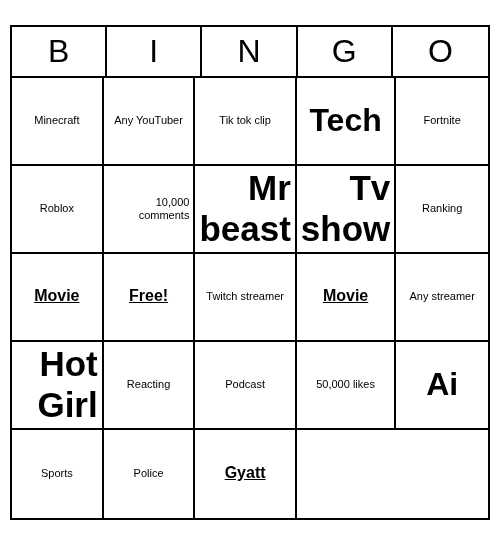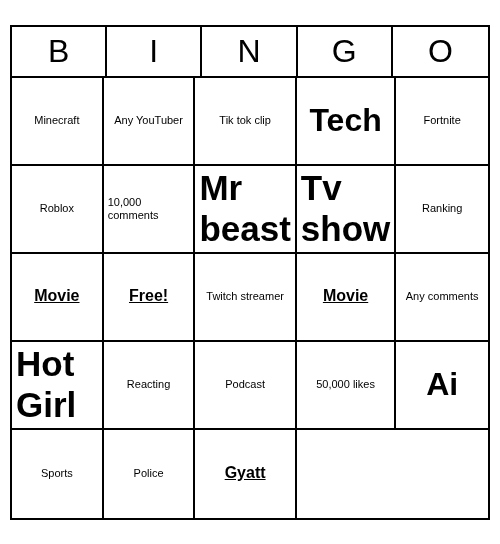--- a/index.html
+++ b/index.html
@@ -46,21 +46,21 @@
       grid-template-columns: repeat(5, 1fr);
       grid-template-rows: repeat(5, 88px);
     }
 
     .cell {
       border-right: 2px solid #000;
       border-bottom: 2px solid #000;
       display: flex;
       align-items: center;
       justify-content: center;
-      text-align: left;
+      text-align: right;
       padding: 4px;
       line-height: 1.15;
     }
 
     .cell:nth-child(5n) {
       border-right: none;
     }
 
     .cell:nth-child(n+21) {
       border-bottom: none;
@@ -138,21 +138,21 @@
       <div class="cell">
         <span class="cell-text medium">Free!</span>
       </div>
       <div class="cell">
         <span class="cell-text small">Twitch streamer</span>
       </div>
       <div class="cell">
         <span class="cell-text medium">Movie</span>
       </div>
       <div class="cell">
-        <span class="cell-text small">Any comments</span>
+        <span class="cell-text small">Any streamer</span>
       </div>
       <div class="cell">
         <span class="cell-text large">Hot Girl</span>
       </div>
       <div class="cell">
         <span class="cell-text small">Reacting</span>
       </div>
       <div class="cell">
         <span class="cell-text small">Podcast</span>
       </div>

